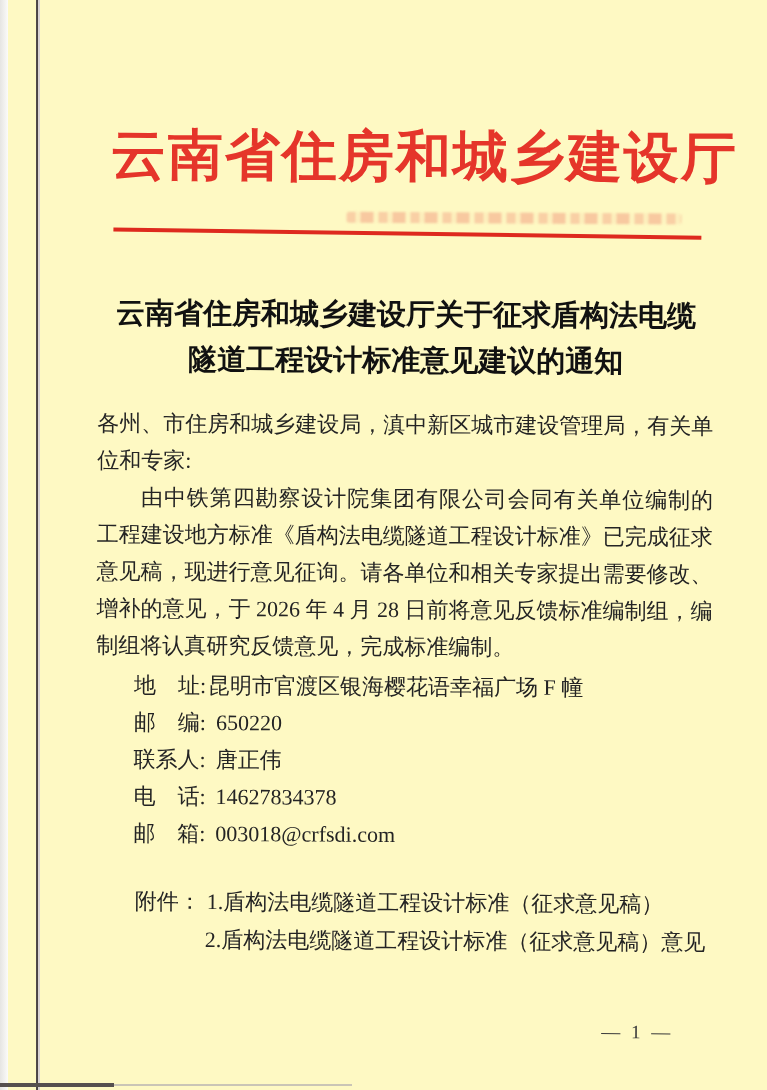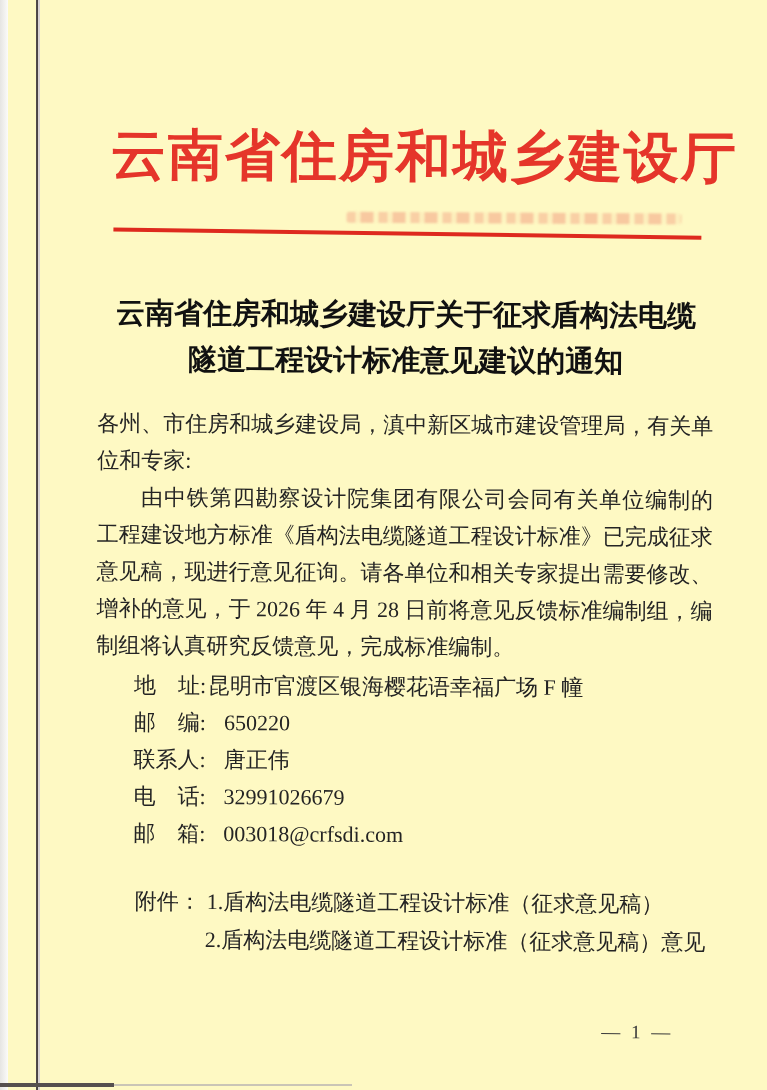--- a/index.html
+++ b/index.html
@@ -89,21 +89,21 @@
   }
   .line { height: 37px; white-space: nowrap; }
   .just { white-space: normal; text-align: justify; text-align-last: justify; }
   .p-indent { text-indent: 44px; }
 
   .contact {
     position: absolute; left: 135px; top: 668px;
     font-size: 22px; line-height: 37px; color: #242424;
   }
   .contact-row { height: 37px; white-space: nowrap; }
-  .contact-row .val { margin-left: 18px; }
+  .contact-row .val { margin-left: 10px; }
   .contact-row.tight .val { margin-left: 2px; }
 
   .attachments {
     position: absolute; left: 137px; top: 884px;
     font-size: 22px; line-height: 38px; color: #242424;
   }
   .attach-line { height: 38px; white-space: nowrap; }
   .attach-line .item { margin-left: 6px; }
   .attach-line2 { margin-left: 70px; }
 
@@ -152,21 +152,21 @@
       <div class="contact-row tight">
         <span class="lbl">地　址:</span><span class="val">昆明市官渡区银海樱花语幸福广场 F 幢</span>
       </div>
       <div class="contact-row">
         <span class="lbl">邮　编:</span><span class="val">650220</span>
       </div>
       <div class="contact-row">
         <span class="lbl">联系人:</span><span class="val">唐正伟</span>
       </div>
       <div class="contact-row">
-        <span class="lbl">电　话:</span><span class="val">32991026679</span>
+        <span class="lbl">电　话:</span><span class="val">14627834378</span>
       </div>
       <div class="contact-row">
         <span class="lbl">邮　箱:</span><span class="val">003018@crfsdi.com</span>
       </div>
     </div>
 
     <div class="attachments">
       <div class="attach-line">
         <span>附件：</span><span class="item">1.盾构法电缆隧道工程设计标准（征求意见稿）</span>
       </div>

